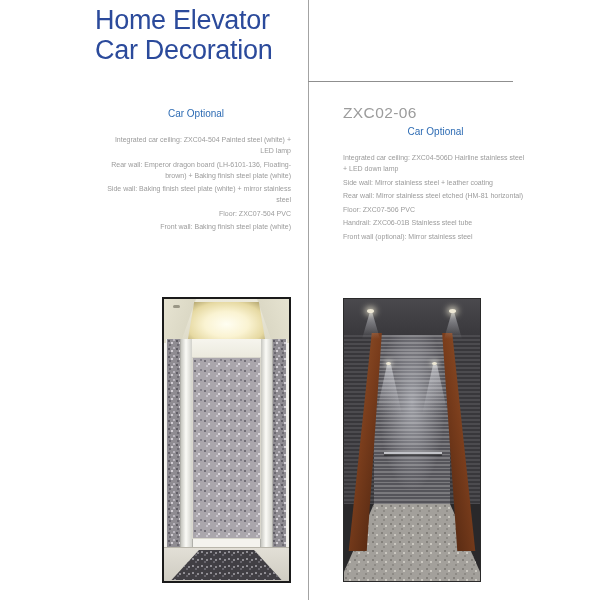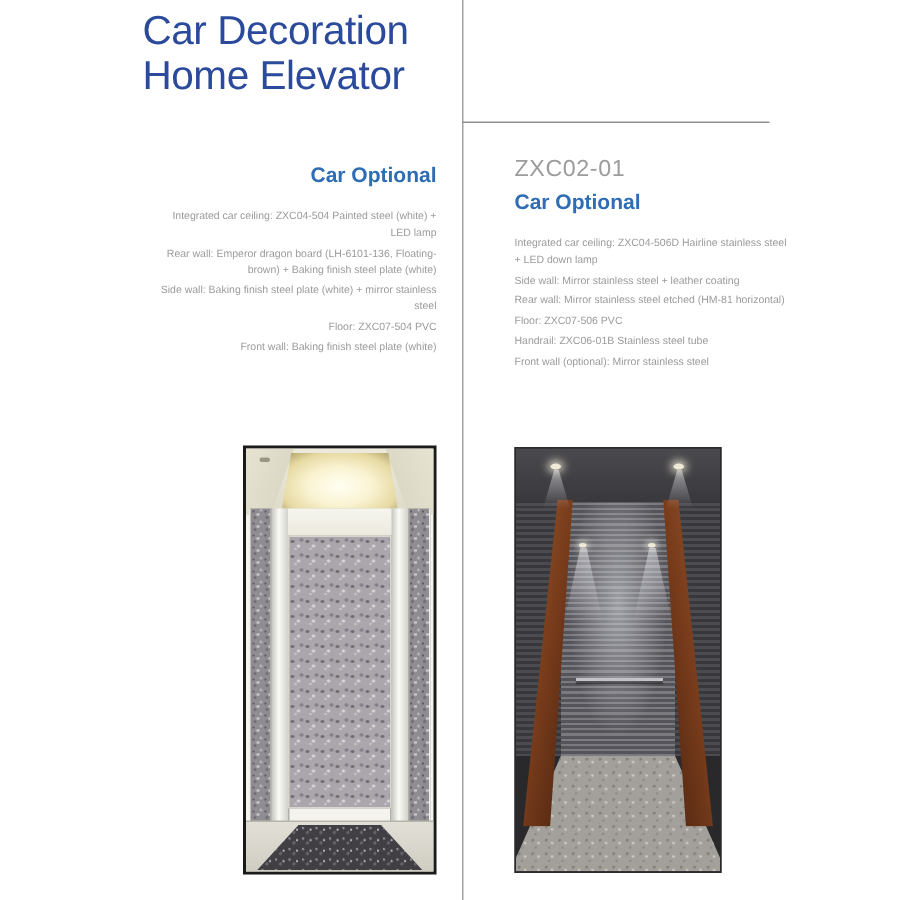--- a/index.html
+++ b/index.html
@@ -13,21 +13,21 @@
 
   
   .v-divider{position:absolute;left:308px;top:0;width:1px;height:600px;background:#a3a3a3;}
   .h-rule{position:absolute;left:308px;top:81px;width:205px;height:1px;background:#8f8f8f;}
 
   
   .col{position:absolute;top:104px;}
   .col-left{left:101px;width:190px;text-align:right;}
   .col-right{left:343px;width:185px;text-align:left;}
   .model-code{font-size:15.5px;letter-spacing:0.4px;color:#9c9c9c;}
-  .car-optional{margin-top:4px;font-size:14px;font-weight:bold;color:#2e6cb4;}
+  .car-optional{margin-top:4px;font-size:10px;font-weight:normal;color:#2e6cb4;text-align:center;}
   .specs{margin-top:15px;font-size:7px;line-height:11px;color:#9b9b9b;}
   .specs p{margin:0 0 2.5px 0;}
 
   
   .photo{position:absolute;overflow:hidden;}
   .photo>div{position:absolute;}
   .photo-left{left:162px;top:297px;width:125px;height:282px;border:2px solid #1a1a1a;background:#f4f3ee;}
   .photo-right{left:343px;top:298px;width:136px;height:282px;border:1px solid #2a2a2a;background:#323135;}
 
   
@@ -106,40 +106,40 @@
   .pr-wood-r{right:4px;clip-path:polygon(6% 0,34% 0,98% 100%,48% 100%);
       background:linear-gradient(260deg,#9a5a30 0%,#7a3d1c 45%,#45200e 100%);}
   .z6{z-index:6;}
 </style>
 </head>
 <body>
 
 <div class="page">
 
   <h1 class="title">
+    <span>Home Elevator</span>
     <span>Car Decoration</span>
-    <span>Home Elevator</span>
   </h1>
 
   <div class="v-divider"></div>
   <div class="h-rule"></div>
 
   <section class="col col-left">
     <div class="car-optional">Car Optional</div>
     <div class="specs">
       <p>Integrated car ceiling: ZXC04-504 Painted steel (white) + LED lamp</p>
       <p>Rear wall: Emperor dragon board (LH-6101-136, Floating-brown) + Baking finish steel plate (white)</p>
       <p>Side wall: Baking finish steel plate (white) + mirror stainless steel</p>
       <p>Floor: ZXC07-504 PVC</p>
       <p>Front wall: Baking finish steel plate (white)</p>
     </div>
   </section>
 
   <section class="col col-right">
-    <div class="model-code">ZXC02-01</div>
+    <div class="model-code">ZXC02-06</div>
     <div class="car-optional">Car Optional</div>
     <div class="specs">
       <p>Integrated car ceiling: ZXC04-506D Hairline stainless steel + LED down lamp</p>
       <p>Side wall: Mirror stainless steel + leather coating</p>
       <p>Rear wall: Mirror stainless steel etched (HM-81 horizontal)</p>
       <p>Floor: ZXC07-506 PVC</p>
       <p>Handrail: ZXC06-01B Stainless steel tube</p>
       <p>Front wall (optional): Mirror stainless steel</p>
     </div>
   </section>

